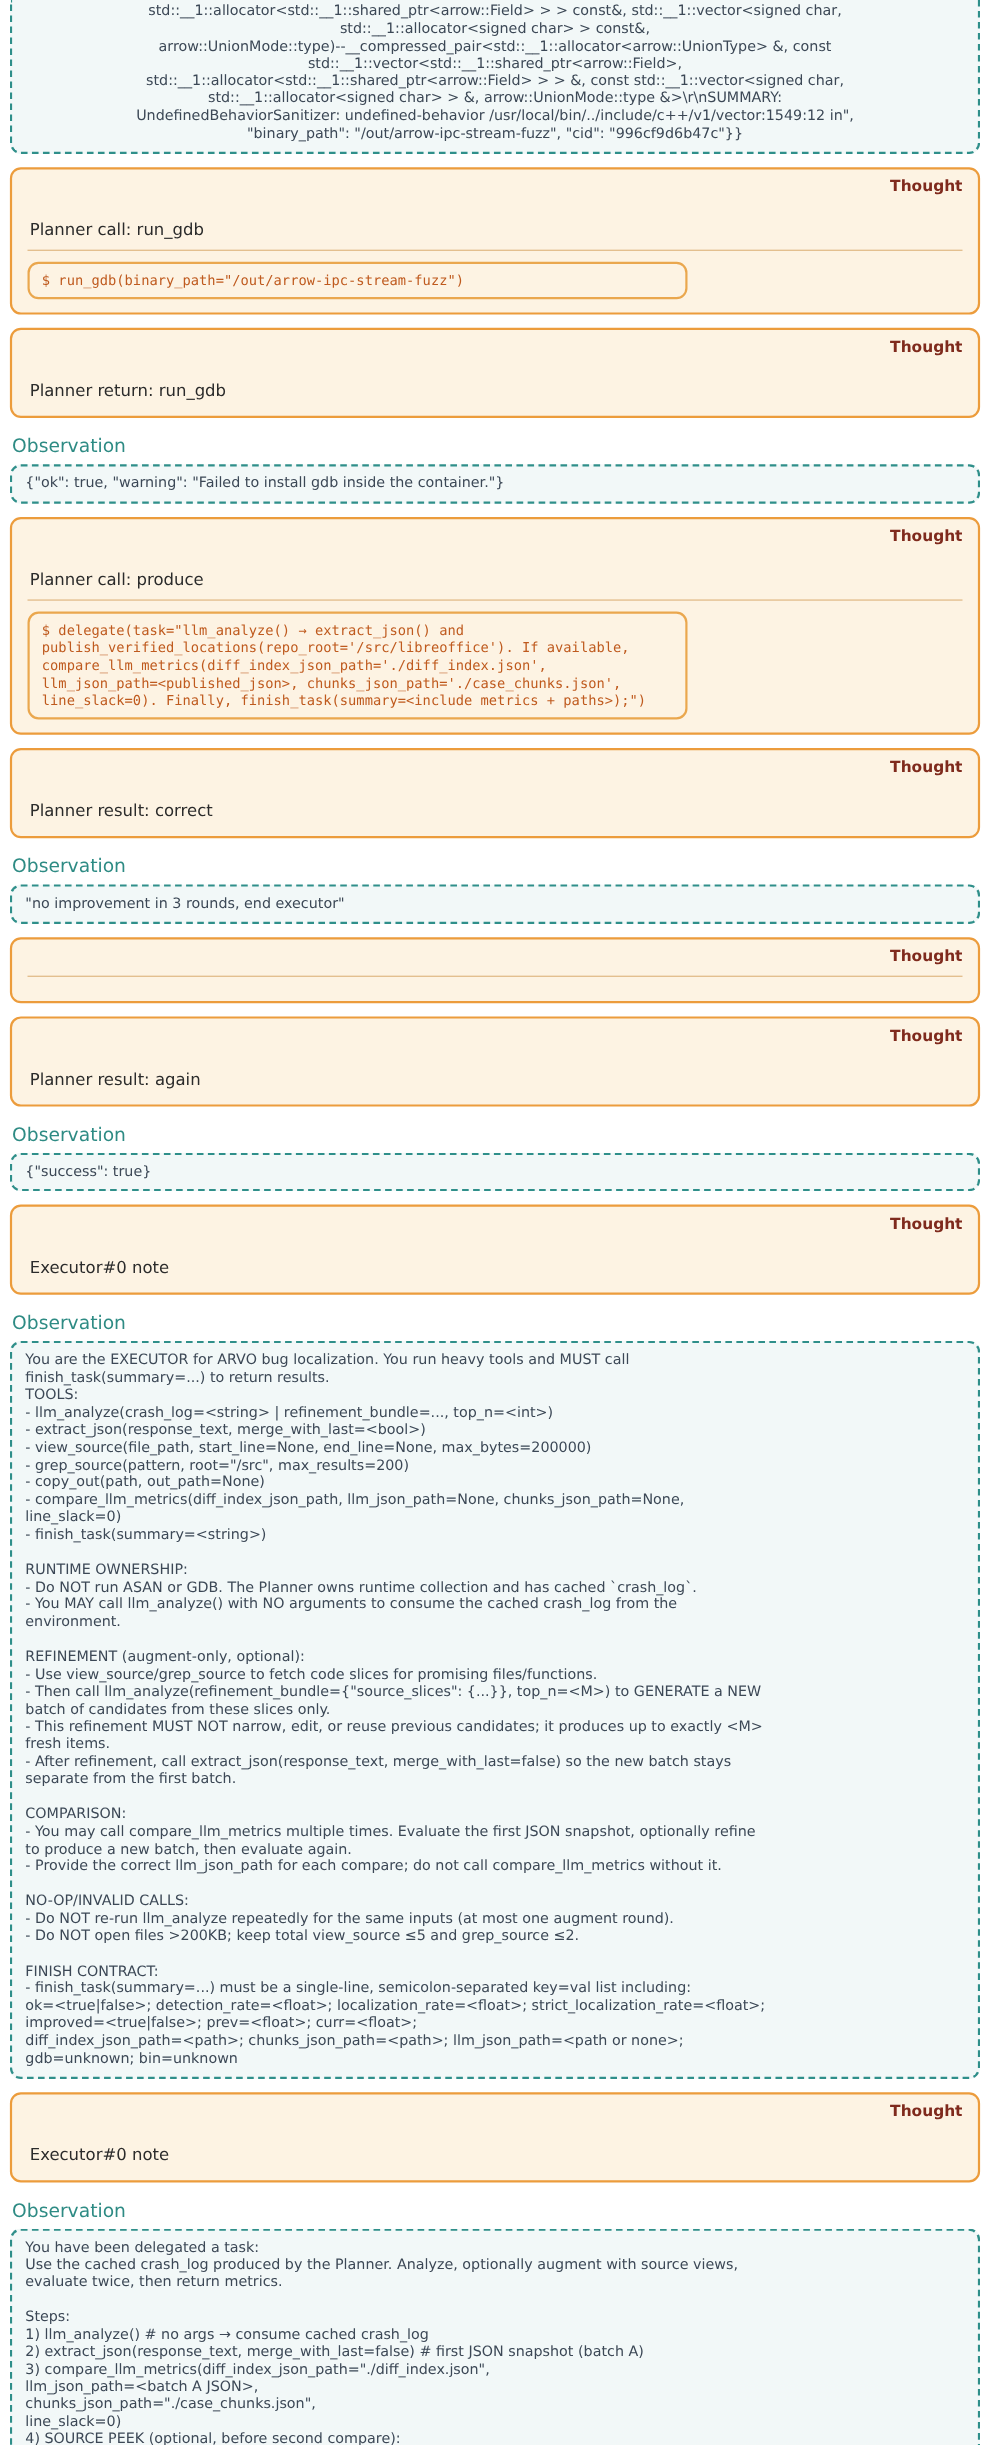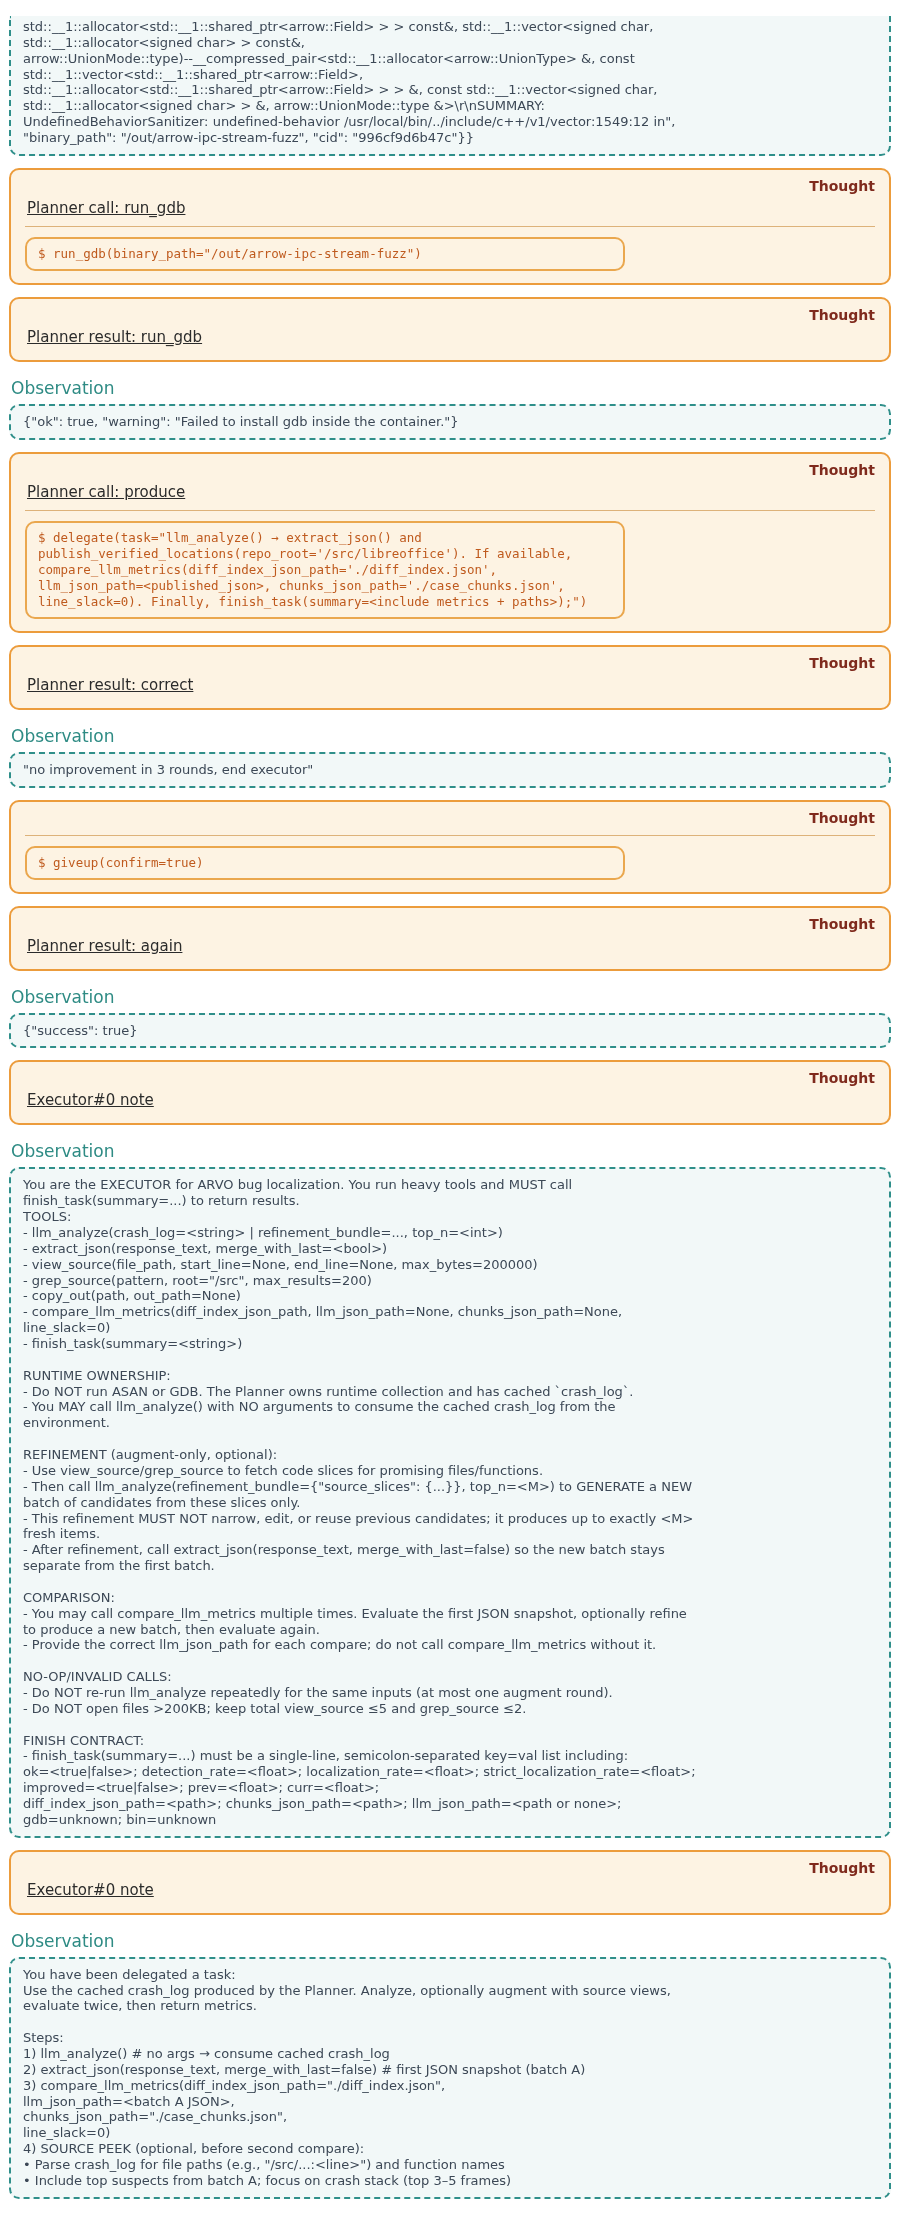--- a/index.html
+++ b/index.html
@@ -30,41 +30,40 @@
     line-height: 1.22;
     white-space: pre-wrap;
     word-wrap: break-word;
   }
   .cut-top {
     border-top: none;
     border-top-left-radius: 0;
     border-top-right-radius: 0;
     padding-top: 3px;
   }
-  .first { margin-top: 16px; }
+  .first { margin-top: 0; text-align: center; }
 
   
   .thought {
     border: 2px solid var(--thought-border, #ec9c3c);
     border-radius: 10px;
     background: var(--thought-bg, #fdf3e3);
     padding: 8px 14px 12px;
     margin: 12px 0;
   }
   .thought-title {
     text-align: right;
     color: var(--thought-title, #7f2a1d);
     font-weight: bold;
     font-size: 14px;
   }
   .thought-body {
     color: var(--thought-text, #2b2b2b);
     font-size: 15px;
-    margin: 5px 2px 2px;
-    text-decoration: underline;
+    margin: 22px 2px 2px;
   }
   .thought-rule {
     border: none;
     border-top: 1.5px solid #ddb27a;
     margin: 9px 0 10px;
   }
   .code-box {
     border: 2px solid var(--code-border, #eaa74e);
     border-radius: 10px;
     padding: 7px 11px;
@@ -103,21 +102,21 @@
     <div class="thought-title">Thought</div>
     <div class="thought-body">Planner call: run_gdb</div>
     <hr class="thought-rule">
     <div class="code-box">
       <div class="code">$ run_gdb(binary_path="/out/arrow-ipc-stream-fuzz")</div>
     </div>
   </section>
 
   <section class="thought">
     <div class="thought-title">Thought</div>
-    <div class="thought-body">Planner result: run_gdb</div>
+    <div class="thought-body">Planner return: run_gdb</div>
   </section>
 
   <section class="obs">
     <div class="obs-heading">Observation</div>
     <div class="obs-box">
       <div class="obs-text">{"ok": true, "warning": "Failed to install gdb inside the container."}</div>
     </div>
   </section>
 
   <section class="thought">
@@ -141,23 +140,20 @@
   <section class="obs">
     <div class="obs-heading">Observation</div>
     <div class="obs-box">
       <div class="obs-text">"no improvement in 3 rounds, end executor"</div>
     </div>
   </section>
 
   <section class="thought">
     <div class="thought-title">Thought</div>
     <hr class="thought-rule">
-    <div class="code-box">
-      <div class="code">$ giveup(confirm=true)</div>
-    </div>
   </section>
 
   <section class="thought">
     <div class="thought-title">Thought</div>
     <div class="thought-body">Planner result: again</div>
   </section>
 
   <section class="obs">
     <div class="obs-heading">Observation</div>
     <div class="obs-box">

